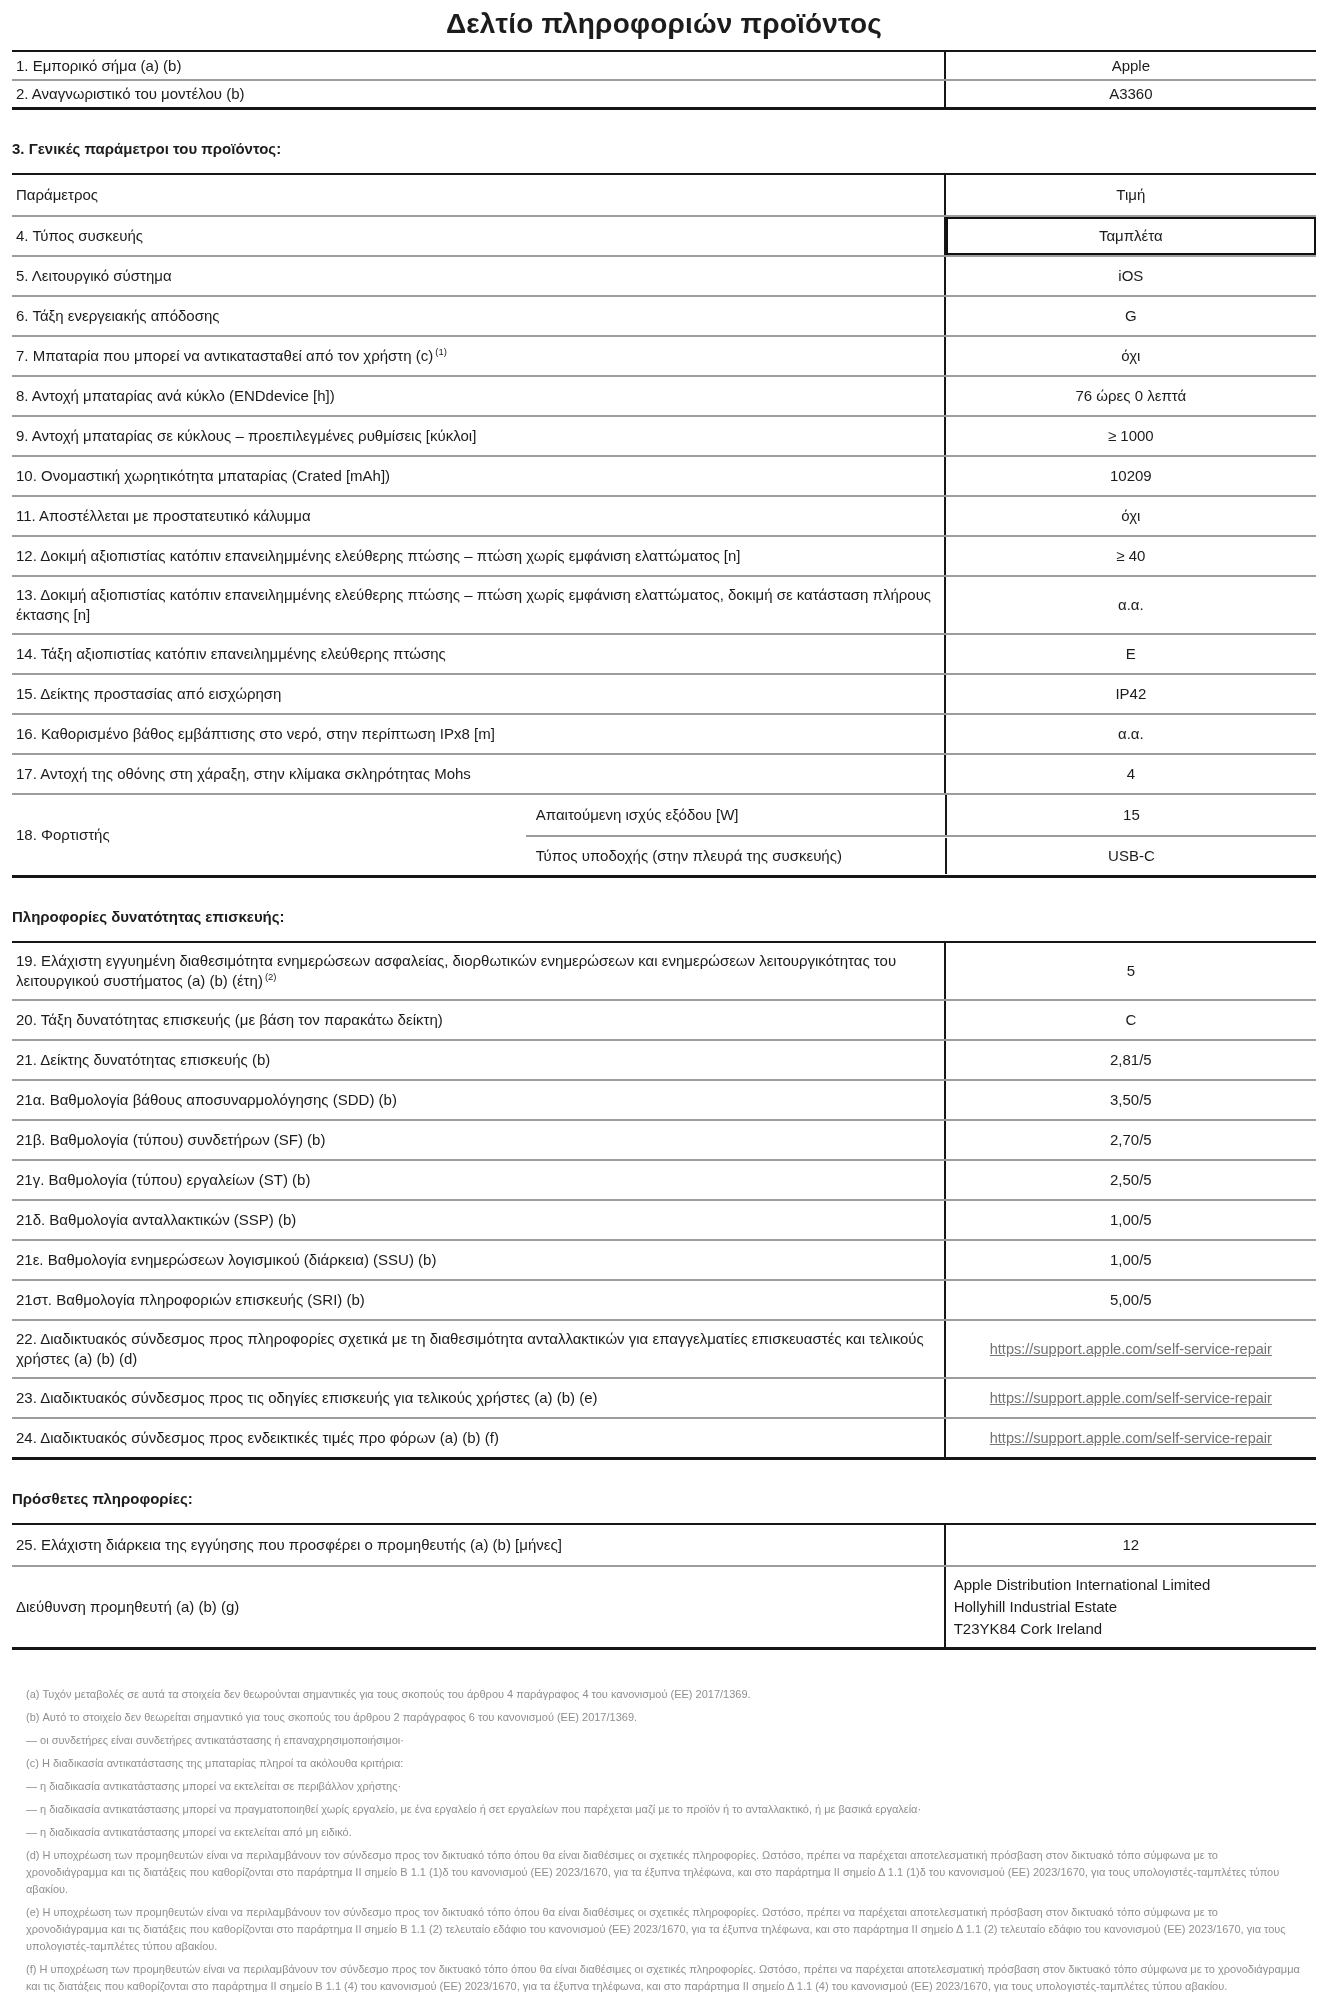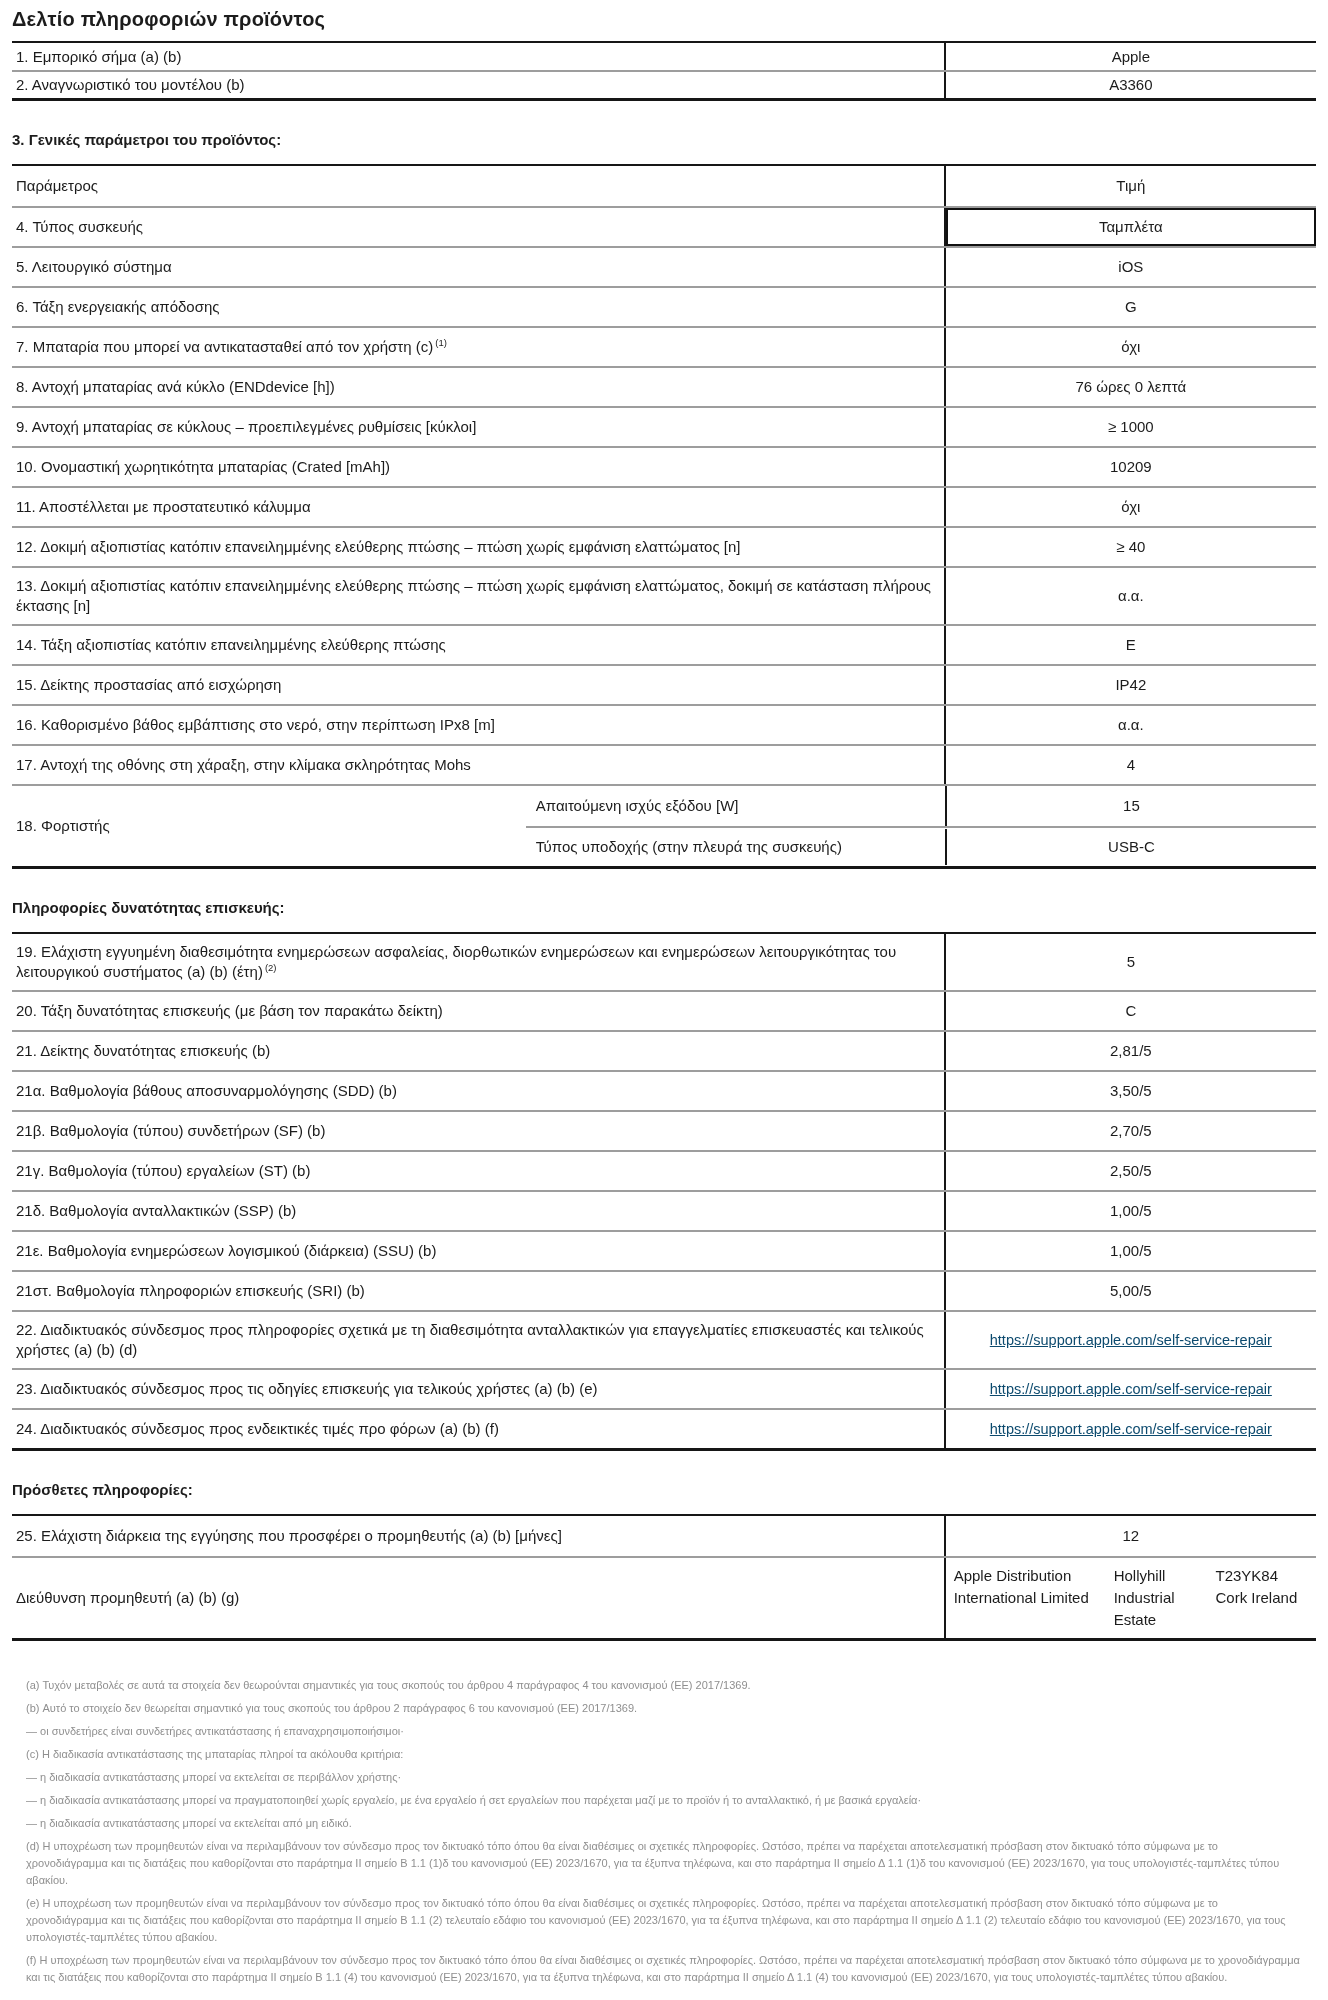--- a/index.html
+++ b/index.html
@@ -5,22 +5,23 @@
   * { box-sizing: border-box; }
   html, body { margin: 0; padding: 0; background: #ffffff; }
   body {
     font-family: "Liberation Sans", "DejaVu Sans", sans-serif;
     color: #1c1c1c;
     width: 1328px;
   }
   .doc { width: 1328px; padding: 6px 12px 10px; }
 
   .title {
-    font-size: 20px;
+    font-size: 28px;
     font-weight: 700;
+    text-align: center;
     margin: 2px 0 10px;
     letter-spacing: 0.2px;
   }
 
   .section-heading {
     font-size: 15px;
     font-weight: 700;
     margin: 30px 0 16px;
   }
 
@@ -60,27 +61,27 @@
   .sub-row { display: flex; align-items: stretch; flex: 1; min-height: 40px; }
   .sub-row + .sub-row { border-top: 2px solid #9d9d9d; align-items: center; }
   .sub-label {
     width: 53.3%;
     border-right: 2px solid #161616;
     padding: 8px 10px;
   }
   .sub-value { width: 46.7%; justify-content: center; text-align: center; padding: 6px 8px; }
 
   a.repair-link {
-    color: #0c4a6e;
+    color: #737373;
     text-decoration: underline;
     font-size: 14.5px;
   }
 
   .addr-cell {
-    flex-direction: row;
+    flex-direction: column;
     align-items: flex-start;
     justify-content: center;
     text-align: left;
     padding: 7px 8px;
     line-height: 22px;
   }
 
   
   .footnotes { margin-top: 36px; padding: 0 2px; }
   .fn {

